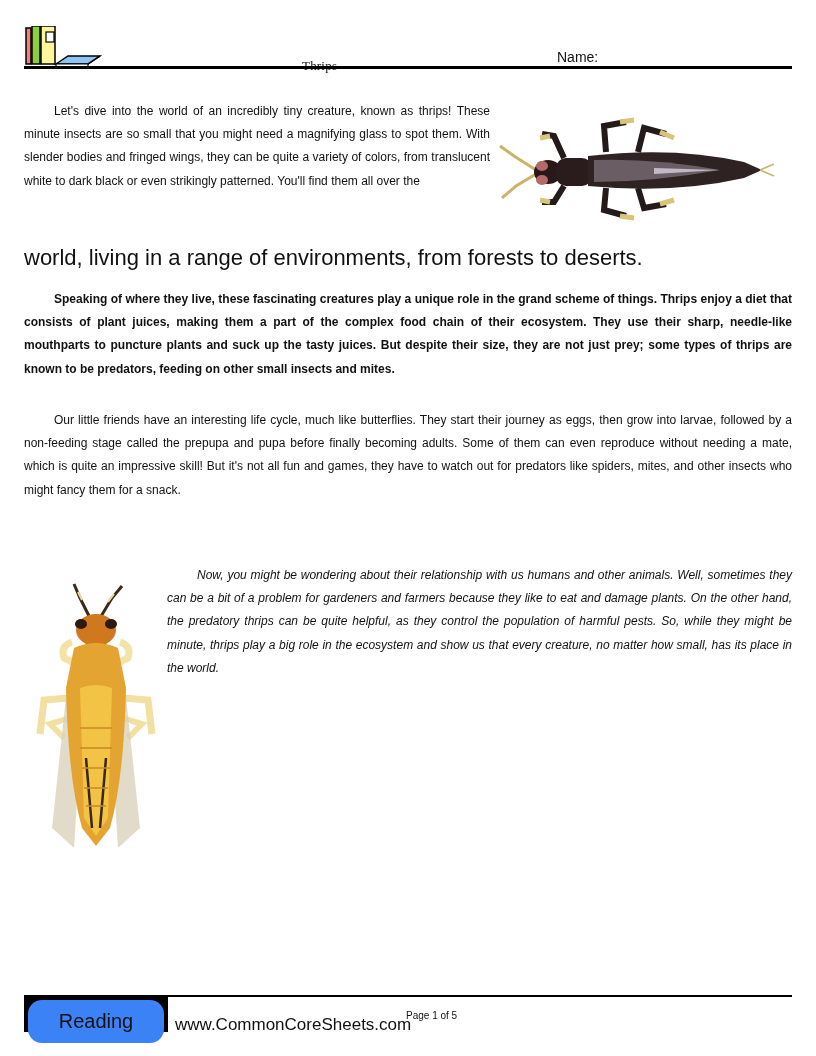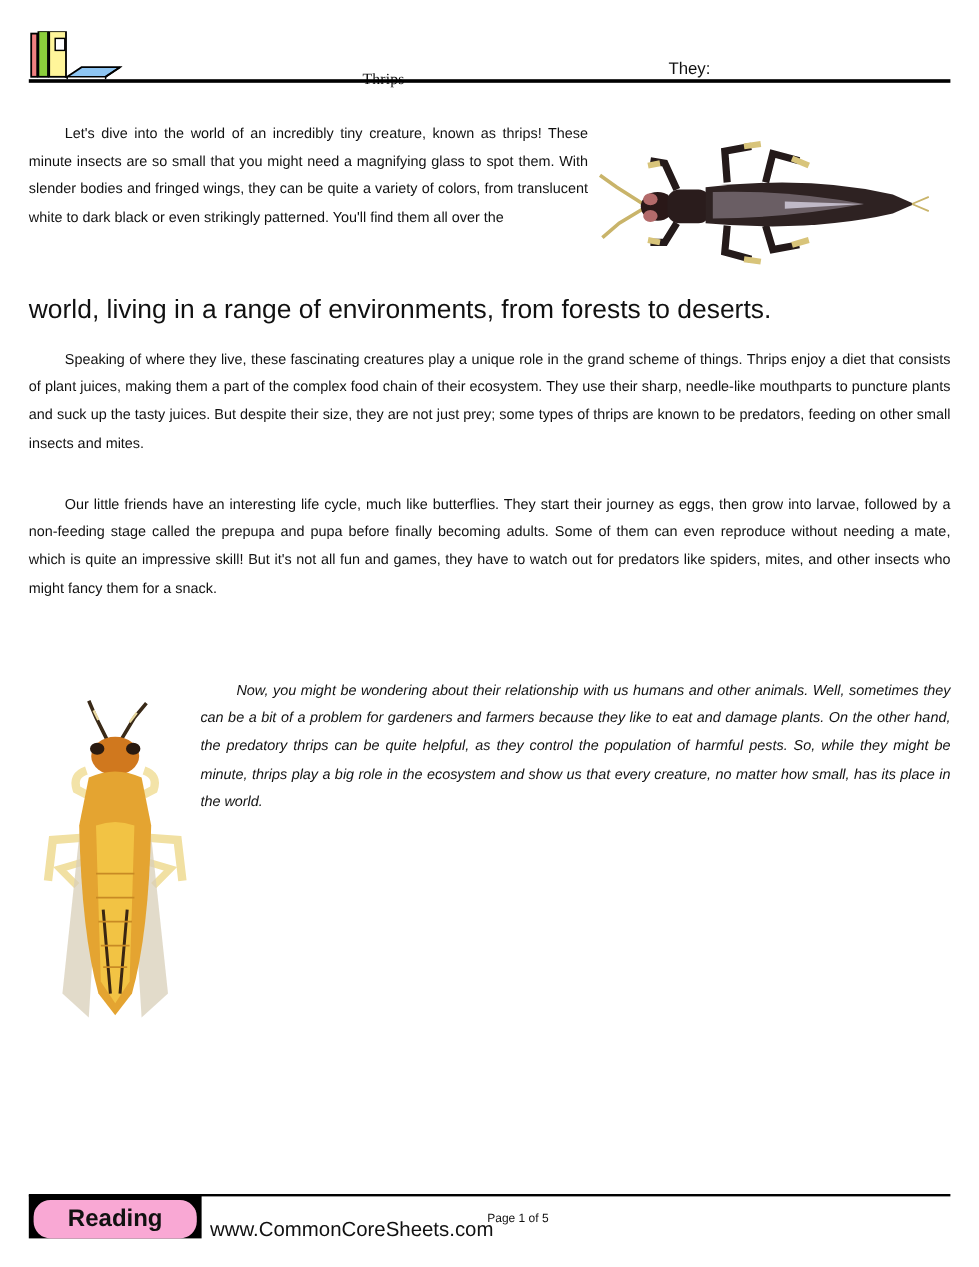--- a/index.html
+++ b/index.html
@@ -9,50 +9,50 @@
   .logo { position: absolute; left: 0; top: 4px; width: 78px; height: 40px; }
   .title { position: absolute; left: 278px; top: 36px; font-size: 13px; letter-spacing: 0.2px; font-family: Liberation Serif, serif; }
   .name-label { position: absolute; left: 533px; top: 27px; font-size: 14px; }
   .header-rule { position: absolute; left: 24px; top: 66px; width: 768px; height: 3px; background: #000; }
 
   .para { position: absolute; font-size: 12px; line-height: 23.2px; text-align: justify;
           margin: 0; }
   .para .indent { display: inline-block; width: 30px; }
   .p1 { left: 24px; top: 100px; width: 466px; }
   .p1-last { position: absolute; left: 24px; top: 245px; font-size: 22px; white-space: nowrap; }
-  .p2 { left: 24px; top: 288px; width: 768px; }
+  .p2 { left: 24px; top: 288px; width: 768px; font-weight: bold; }
   .p3 { left: 24px; top: 409px; width: 768px; }
   .p4 { left: 167px; top: 564px; width: 625px; font-style: italic; }
 
   .img-dark { position: absolute; left: 494px; top: 108px; width: 282px; height: 118px; }
   .img-yellow { position: absolute; left: 34px; top: 578px; width: 124px; height: 282px; }
 
   .footer-rule { position: absolute; left: 24px; top: 995px; width: 768px; height: 2px; background: #000; }
   .footer-box { position: absolute; left: 24px; top: 996px; width: 144px; height: 36px; background: #000; }
-  .footer-pill { position: absolute; left: 28px; top: 1000px; width: 136px; height: 32px; background: #f9a8d4;
+  .footer-pill { position: absolute; left: 28px; top: 1000px; width: 136px; height: 43px; background: #3b82f6;
                  border-radius: 14px; display: flex; align-items: center; justify-content: center;
-                 font-weight: bold; font-size: 20px; }
+                 font-weight: normal; font-size: 20px; }
   .footer-url { position: absolute; left: 175px; top: 1015px; font-size: 17px; }
   .footer-page { position: absolute; left: 406px; top: 1010px; font-size: 10px; }
 </style>
 </head>
 <body>
 
 <div class="header">
   <svg class="logo" viewBox="0 0 78 40">
     <rect x="2" y="2" width="5" height="36" fill="#f08080" stroke="#000" stroke-width="1.5"></rect>
     <rect x="8" y="0" width="8" height="38" fill="#8ccf3c" stroke="#000" stroke-width="1.5"></rect>
     <rect x="17" y="0" width="14" height="38" fill="#fff59a" stroke="#000" stroke-width="1.5"></rect>
     <rect x="22" y="6" width="8" height="10" fill="#fff" stroke="#000" stroke-width="1.2"></rect>
     <polygon points="32,38 44,30 76,30 64,38" fill="#8ec5f2" stroke="#000" stroke-width="1.5"></polygon>
     <polygon points="32,38 64,38 64,41 32,41" fill="#fff" stroke="#000" stroke-width="1.2"></polygon>
     <line x1="64" y1="38" x2="76" y2="30" stroke="#000" stroke-width="1.5"></line>
   </svg>
   <div class="title">Thrips</div>
-  <div class="name-label">They:</div>
+  <div class="name-label">Name:</div>
 </div>
 <div class="header-rule"></div>
 
 <p class="para p1"><span class="indent"></span><span>Let's dive into the world of an incredibly tiny creature, known as thrips! These minute insects are so small that you might need a magnifying glass to spot them. With slender bodies and fringed wings, they can be quite a variety of colors, from translucent white to dark black or even strikingly patterned. You'll find them all over the</span></p>
 <div class="p1-last">world, living in a range of environments, from forests to deserts.</div>
 
 <svg class="img-dark" viewBox="0 0 282 118">
 
   <path d="M42 62 L20 48 L6 38" stroke="#c9b46a" stroke-width="3" fill="none"></path>
   <path d="M42 66 L22 78 L8 90" stroke="#c9b46a" stroke-width="3" fill="none"></path>

